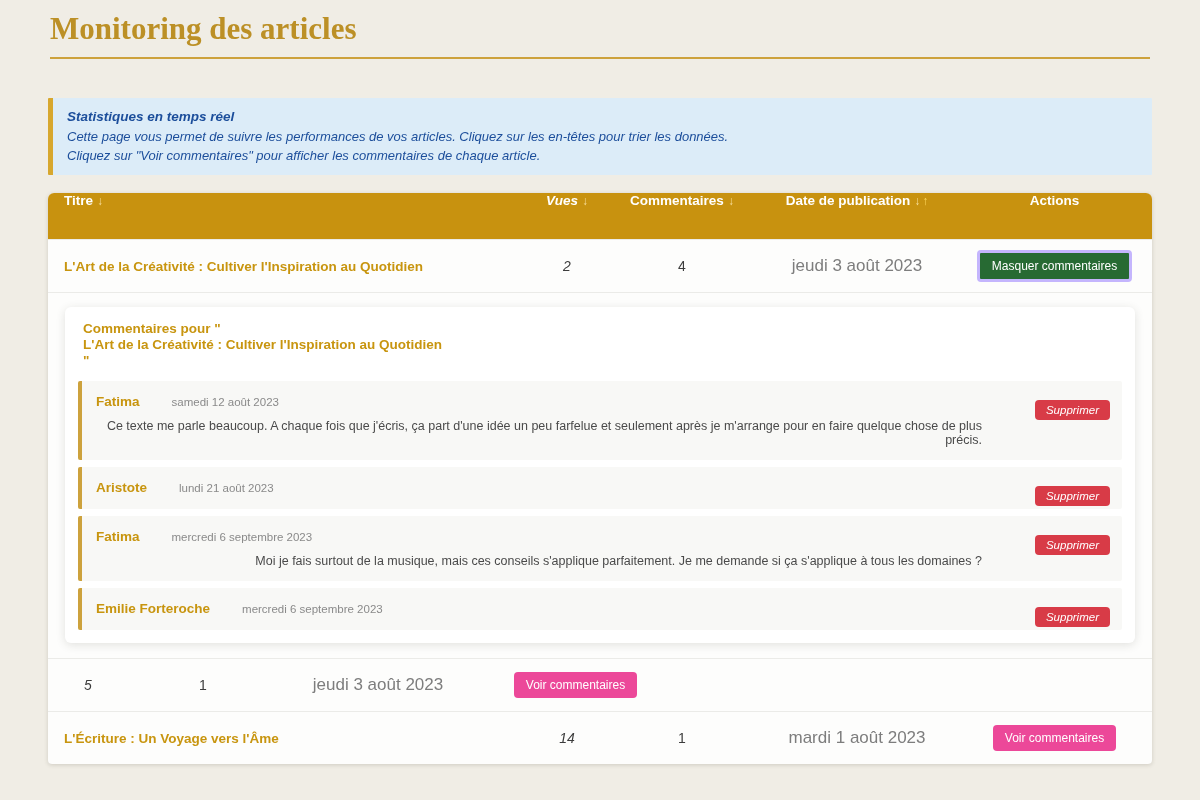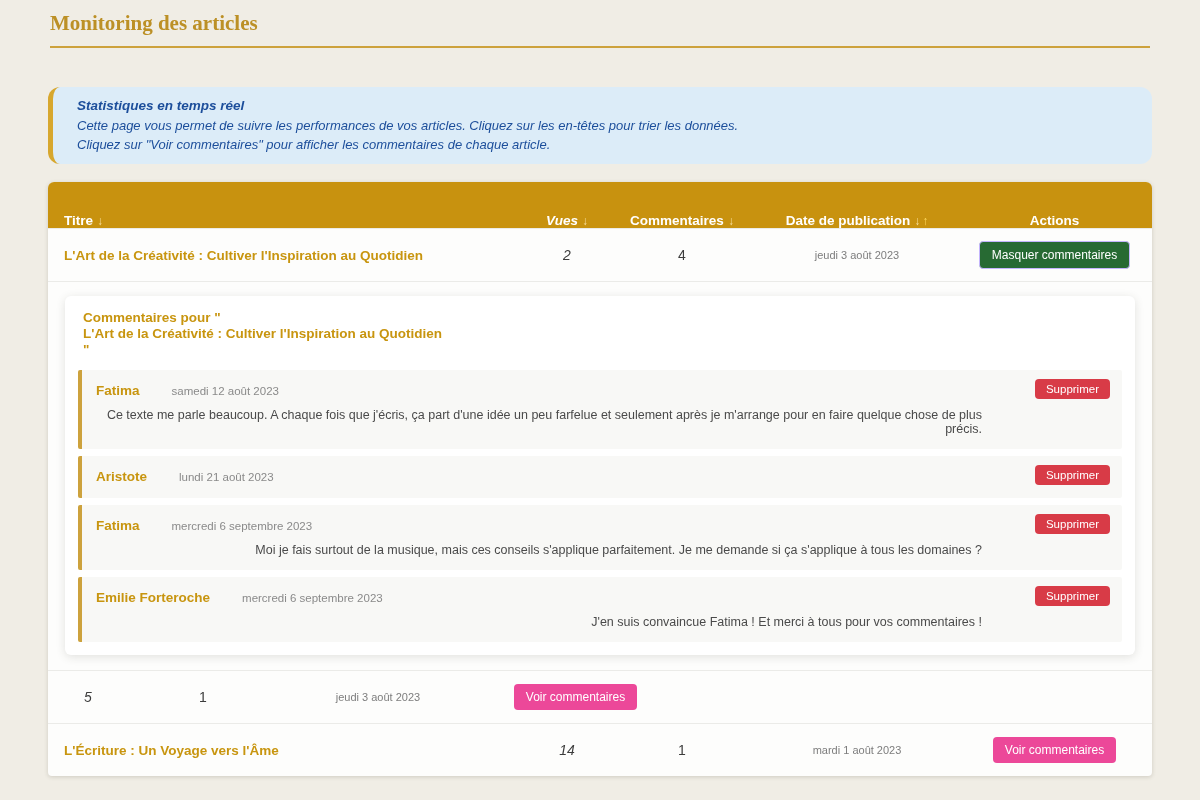--- a/index.html
+++ b/index.html
@@ -8,54 +8,54 @@
     background: #f0ede5;
     font-family: "Liberation Sans", sans-serif;
     position: relative;
   }
   .page { width: 1200px; height: 800px; position: relative; }
 
   
   .page-title {
     font-family: "Liberation Serif", serif;
     font-weight: bold;
-    font-size: 21px;
+    font-size: 31px;
     color: #bc9026;
     padding: 11px 0 0 50px;
   }
   .title-rule {
     margin: 10px 50px 0 50px;
     border: none;
     border-top: 2px solid #cda23c;
   }
 
   
   .info-box {
     margin: 39px 48px 0 48px;
     background: #dcecf8;
     border-left: 5px solid #d7a72e;
-    border-radius: 12px;
-    padding: 9px 16px 10px 24px;
+    border-radius: 1px;
+    padding: 9px 16px 10px 14px;
     color: #1c4e9b;
     font-style: italic;
     font-size: 13px;
     line-height: 1.48;
   }
   .info-box .ib-title { font-weight: bold; font-size: 13.5px; }
 
   
   .panel {
     margin: 18px 48px 0 48px;
     background: #fdfdfc;
     border-radius: 6px 6px 4px 4px;
     box-shadow: 0 1px 4px rgba(60,55,40,0.18);
   }
   .thead {
     display: flex;
-    align-items: flex-end;
+    align-items: flex-start;
     height: 46px;
     background: #c8920f;
     border-radius: 6px 6px 0 0;
     color: #ffffff;
     font-weight: bold;
     font-size: 13.5px;
   }
   .col-title   { flex: 1 1 auto; padding-left: 16px; text-align: left; }
   .col-views   { flex: 0 0 80px;  text-align: center; font-style: italic; }
   .col-comm    { flex: 0 0 150px; text-align: center; }
@@ -68,33 +68,33 @@
   .trow {
     display: flex;
     align-items: center;
     min-height: 53px;
     border-top: 1px solid #ebebe8;
     font-size: 13px;
   }
   .trow:first-of-type { border-top: none; }
   .article-link { color: #c8950f; font-weight: bold; font-size: 13.5px; text-decoration: none; cursor: pointer; }
   .num-cell { color: #3c3c3c; font-size: 14px; }
-  .date-cell { color: #7d7d7d; font-size: 11px; }
+  .date-cell { color: #7d7d7d; font-size: 17px; }
 
   .btn {
     display: inline-block;
     border-radius: 4px;
     color: #fff;
     font-size: 12px;
     padding: 6px 12px;
     border: none;
     cursor: pointer;
     font-family: "Liberation Sans", sans-serif;
   }
-  .btn-green { background: #276a33; border: 1px solid #c4b5fd; }
+  .btn-green { background: #276a33; border: 3px solid #c4b5fd; }
   .btn-gold  { background: #ec4899; }
   .btn-red   { background: #d83b47; font-size: 11.5px; padding: 4px 11px; }
 
   
   .comments-wrapper {
     border-top: 1px solid #ebebe8;
     padding: 14px 17px 15px 17px;
     background: #fdfdfc;
   }
   .comments-card {
@@ -115,21 +115,21 @@
     background: #f8f8f6;
     border-left: 4px solid #cda23d;
     border-radius: 2px;
     padding: 11px 140px 13px 14px;
     margin-bottom: 7px;
   }
   .comment:last-child { margin-bottom: 0; }
   .comment .c-author { color: #c8950f; font-weight: bold; font-size: 13.5px; }
   .comment .c-date   { color: #8a8a8a; font-size: 11.5px; margin-left: 32px; }
   .comment .c-text   { color: #4a4a4a; font-size: 12.5px; margin-top: 9px; text-align: right; }
-  .comment .btn-red  { position: absolute; top: 9px; right: 12px; }
+  .comment .btn-red  { position: absolute; top: 19px; right: 12px; font-style: italic; }
 </style>
 </head>
 <body>
 
 <div class="page">
 
   <div class="page-title">Monitoring des articles</div>
   <hr class="title-rule">
 
   <div class="info-box">
@@ -187,21 +187,20 @@
 
         <div class="comment">
           <span class="c-author">Fatima</span><span class="c-date">mercredi 6 septembre 2023</span>
           <button class="btn btn-red">Supprimer</button>
           <div class="c-text">Moi je fais surtout de la musique, mais ces conseils s'applique parfaitement. Je me demande si ça s'applique à tous les domaines ?</div>
         </div>
 
         <div class="comment">
           <span class="c-author">Emilie Forteroche</span><span class="c-date">mercredi 6 septembre 2023</span>
           <button class="btn btn-red">Supprimer</button>
-          <div class="c-text">J'en suis convaincue Fatima ! Et merci à tous pour vos commentaires !</div>
         </div>
       </div>
     </div>
 
     <div class="trow">
       <div class="col-views num-cell">5</div>
       <div class="col-comm num-cell">1</div>
       <div class="col-date date-cell">jeudi 3 août 2023</div>
       <div class="col-actions"><button class="btn btn-gold">Voir commentaires</button></div>
     </div>

